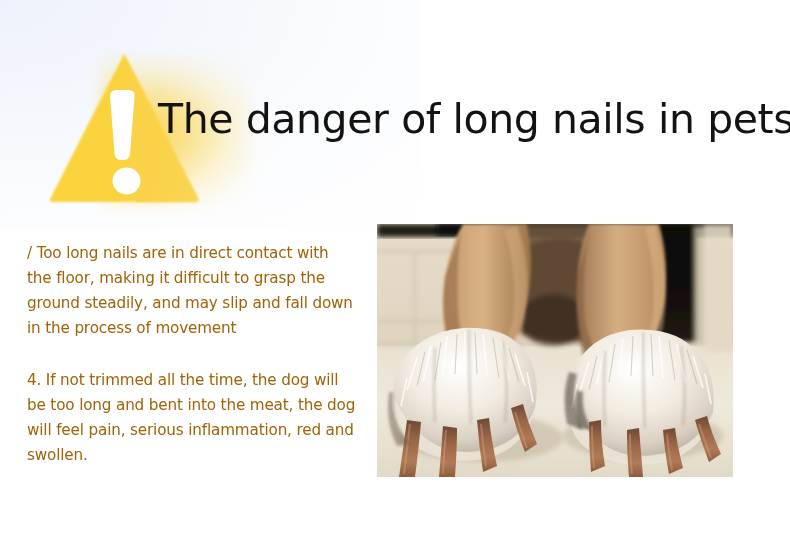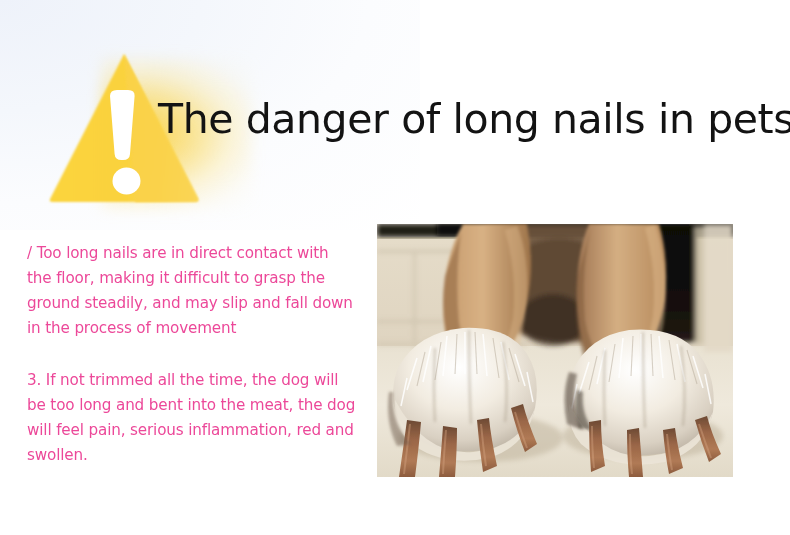--- a/index.html
+++ b/index.html
@@ -86,21 +86,21 @@
   .copy {
     position: absolute;
     left: 27px;
     top: 226px;
     width: 330px;
   }
   .para {
     font-family: "DejaVu Sans", sans-serif;
     font-size: 15.2px;
     line-height: 25px;
-    color: #ec4899;
+    color: #a16207;
     letter-spacing: -0.15px;
   }
   .para.second {
     margin-top: 27px;
   }
 
   
   .photo {
     position: absolute;
     left: 377px;
@@ -144,21 +144,21 @@
 
         <ellipse cx="86.5" cy="131" rx="14" ry="13.5" fill="#ffffff"></ellipse>
       </svg>
     </div>
 
     <div class="title">The danger of long nails in pets</div>
   </div>
 
   <div class="copy">
     <p class="para first">/ Too long nails are in direct contact with the floor, making it difficult to grasp the ground steadily, and may slip and fall down in the process of movement</p>
-    <p class="para second">3. If not trimmed all the time, the dog will be too long and bent into the meat, the dog will feel pain, serious inflammation, red and swollen.</p>
+    <p class="para second">4. If not trimmed all the time, the dog will be too long and bent into the meat, the dog will feel pain, serious inflammation, red and swollen.</p>
   </div>
 
   <div class="photo">
     <svg width="356" height="253" viewBox="0 0 356 253">
       <defs>
 
         <linearGradient id="wallG" x1="0" y1="0" x2="0" y2="1">
           <stop offset="0%" stop-color="#e6ddca"></stop>
           <stop offset="55%" stop-color="#ded3bf"></stop>
           <stop offset="100%" stop-color="#d7ccb6"></stop>

